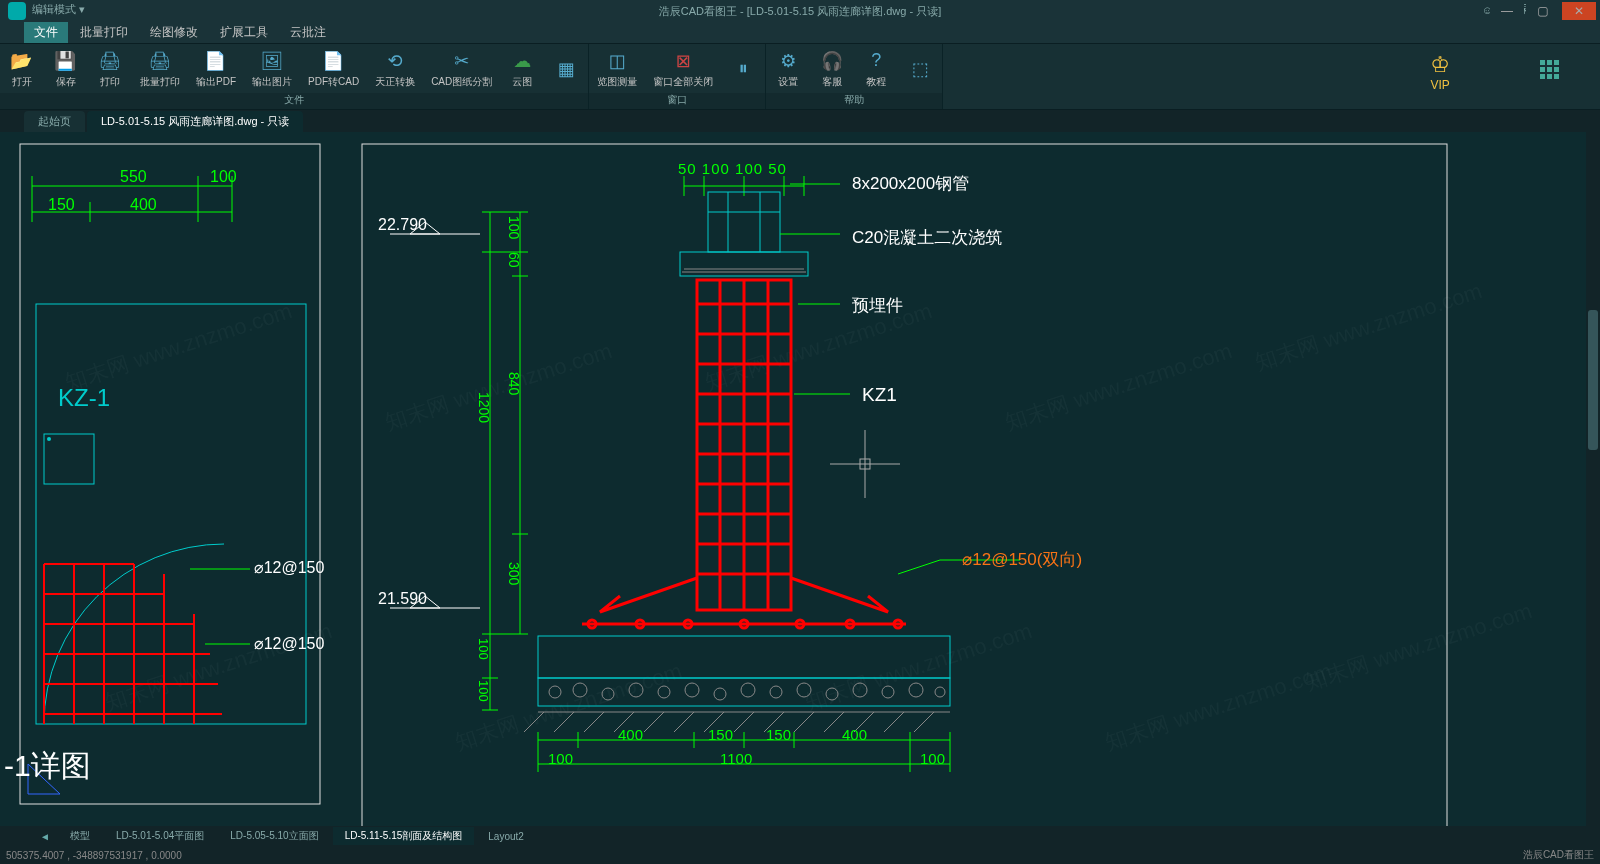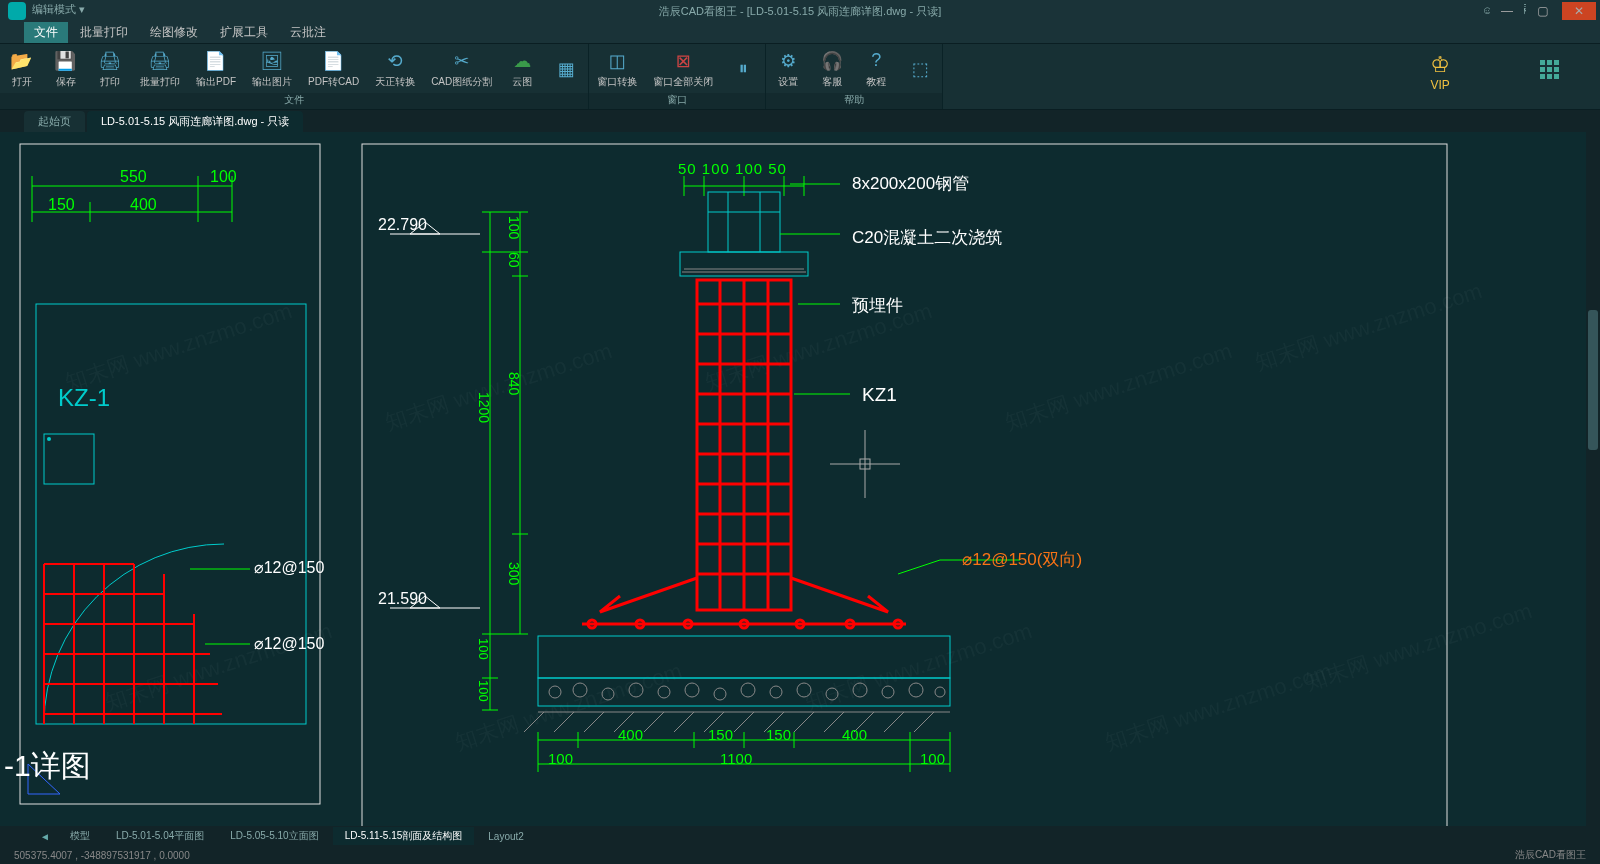--- a/index.html
+++ b/index.html
@@ -29,21 +29,21 @@
 .filetab{padding:3px 14px;background:#173034;color:#8aa;border-radius:4px 4px 0 0}
 .filetab.active{background:#0d2b2f;color:#fff}
 .viewport{position:relative;height:700px;background:#0d2b2f;overflow:hidden}
 .wm{position:absolute;color:rgba(120,140,140,0.08);font-size:22px;transform:rotate(-18deg);pointer-events:none;white-space:nowrap}
 .corner-logo{position:absolute;right:18px;bottom:42px;color:#fff;text-align:right}
 .corner-logo .big{font-size:34px;font-weight:400}
 .corner-logo .small{font-size:15px}
 .layouttabs{height:20px;background:#122428;display:flex;align-items:center;font-size:10px;padding-left:40px;gap:2px;position:absolute;bottom:18px;left:0;right:0}
 .ltab{padding:2px 12px;color:#8aa}
 .ltab.active{background:#0d2b2f;color:#fff;font-weight:normal}
-.statusbar{height:18px;background:#122428;position:absolute;bottom:0;left:0;right:0;display:flex;align-items:center;font-size:10px;color:#888;padding:0 14px}
+.statusbar{height:18px;background:#122428;position:absolute;bottom:0;left:0;right:0;display:flex;align-items:center;font-size:10px;color:#888;padding:0 6px}
 .statusbar .r{margin-left:auto}
 .cad{position:absolute}
 .scrollbar-v{position:absolute;right:0;top:110px;bottom:38px;width:14px;background:#122428}
 .scrollbar-v .thumb{position:absolute;left:2px;right:2px;top:200px;height:140px;background:#35555a;border-radius:3px}
 .login-info{position:absolute;right:70px;top:2px;color:#8aa;font-size:11px;display:flex;align-items:center;gap:4px}
 </style>
 </head>
 <body>
 
 <div class="titlebar">
@@ -117,21 +117,21 @@
       <div class="rbtn">
           <div class="rbtn-icon">▦</div>
         </div>
     </div>
     <div class="rgroup-label">文件</div>
   </div>
   <div class="rgroup">
     <div class="rbtns">
       <div class="rbtn">
           <div class="rbtn-icon">◫</div>
-          <div class="rbtn-label">窗口转换</div>
+          <div class="rbtn-label">览图测量</div>
         </div>
       <div class="rbtn">
           <div class="rbtn-icon" style="color:#c44">⊠</div>
           <div class="rbtn-label">窗口全部关闭</div>
         </div>
       <div class="rbtn">
           <div class="rbtn-icon">⏸</div>
         </div>
     </div>
     <div class="rgroup-label">窗口</div>

